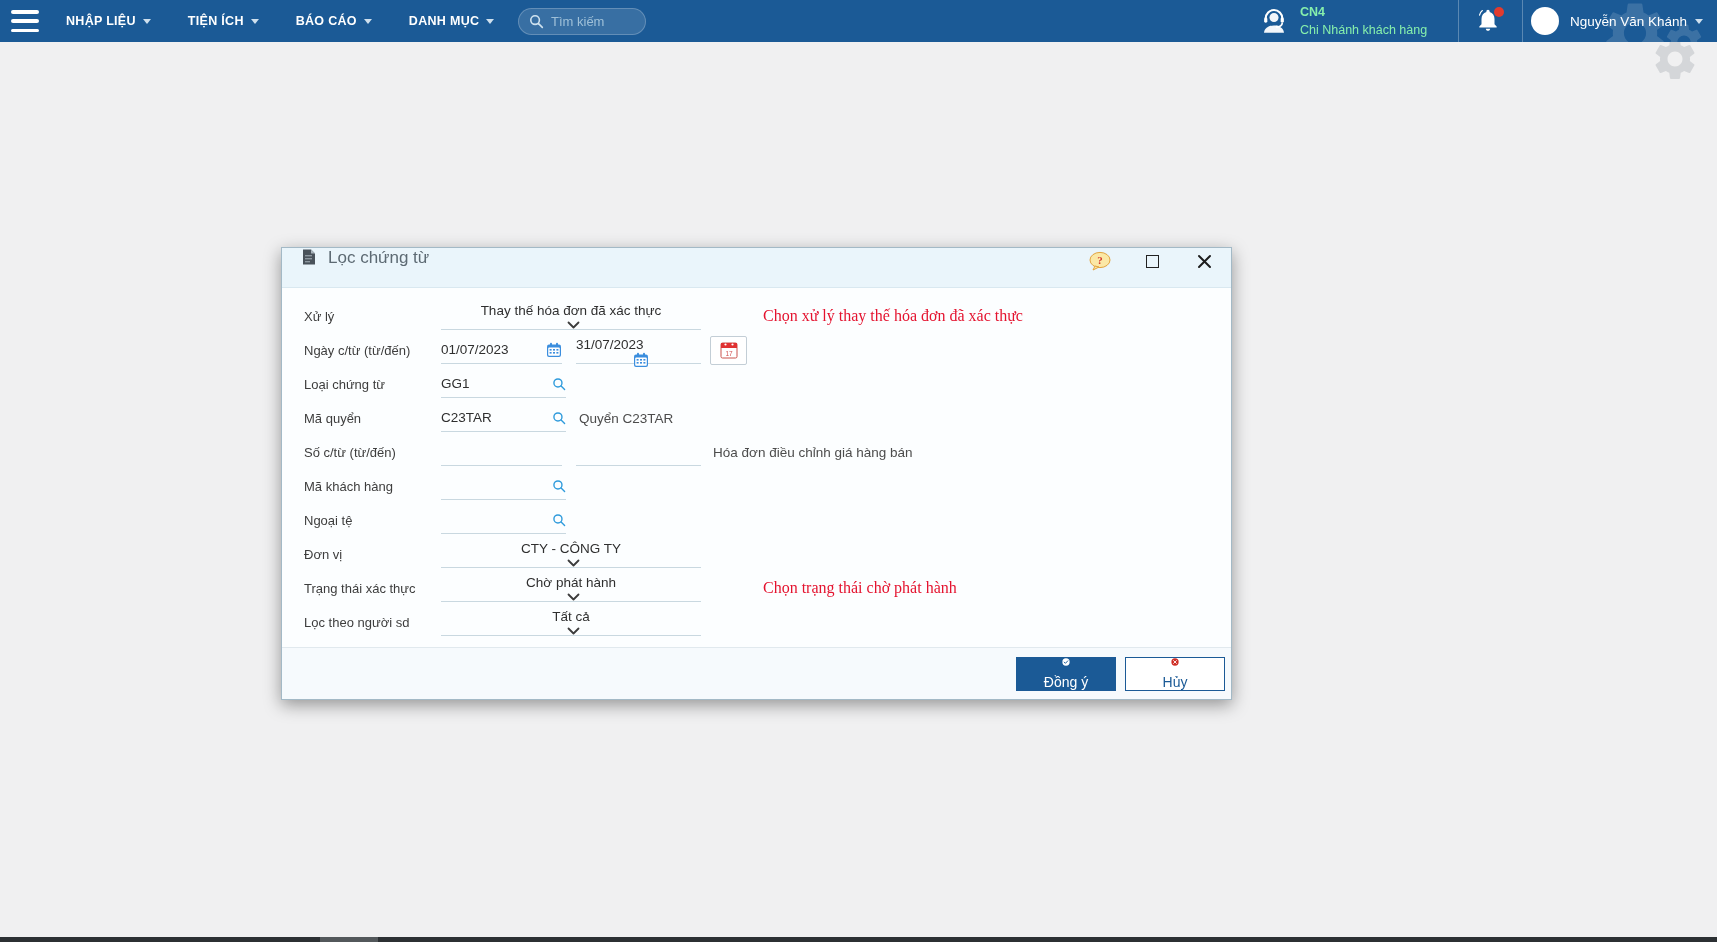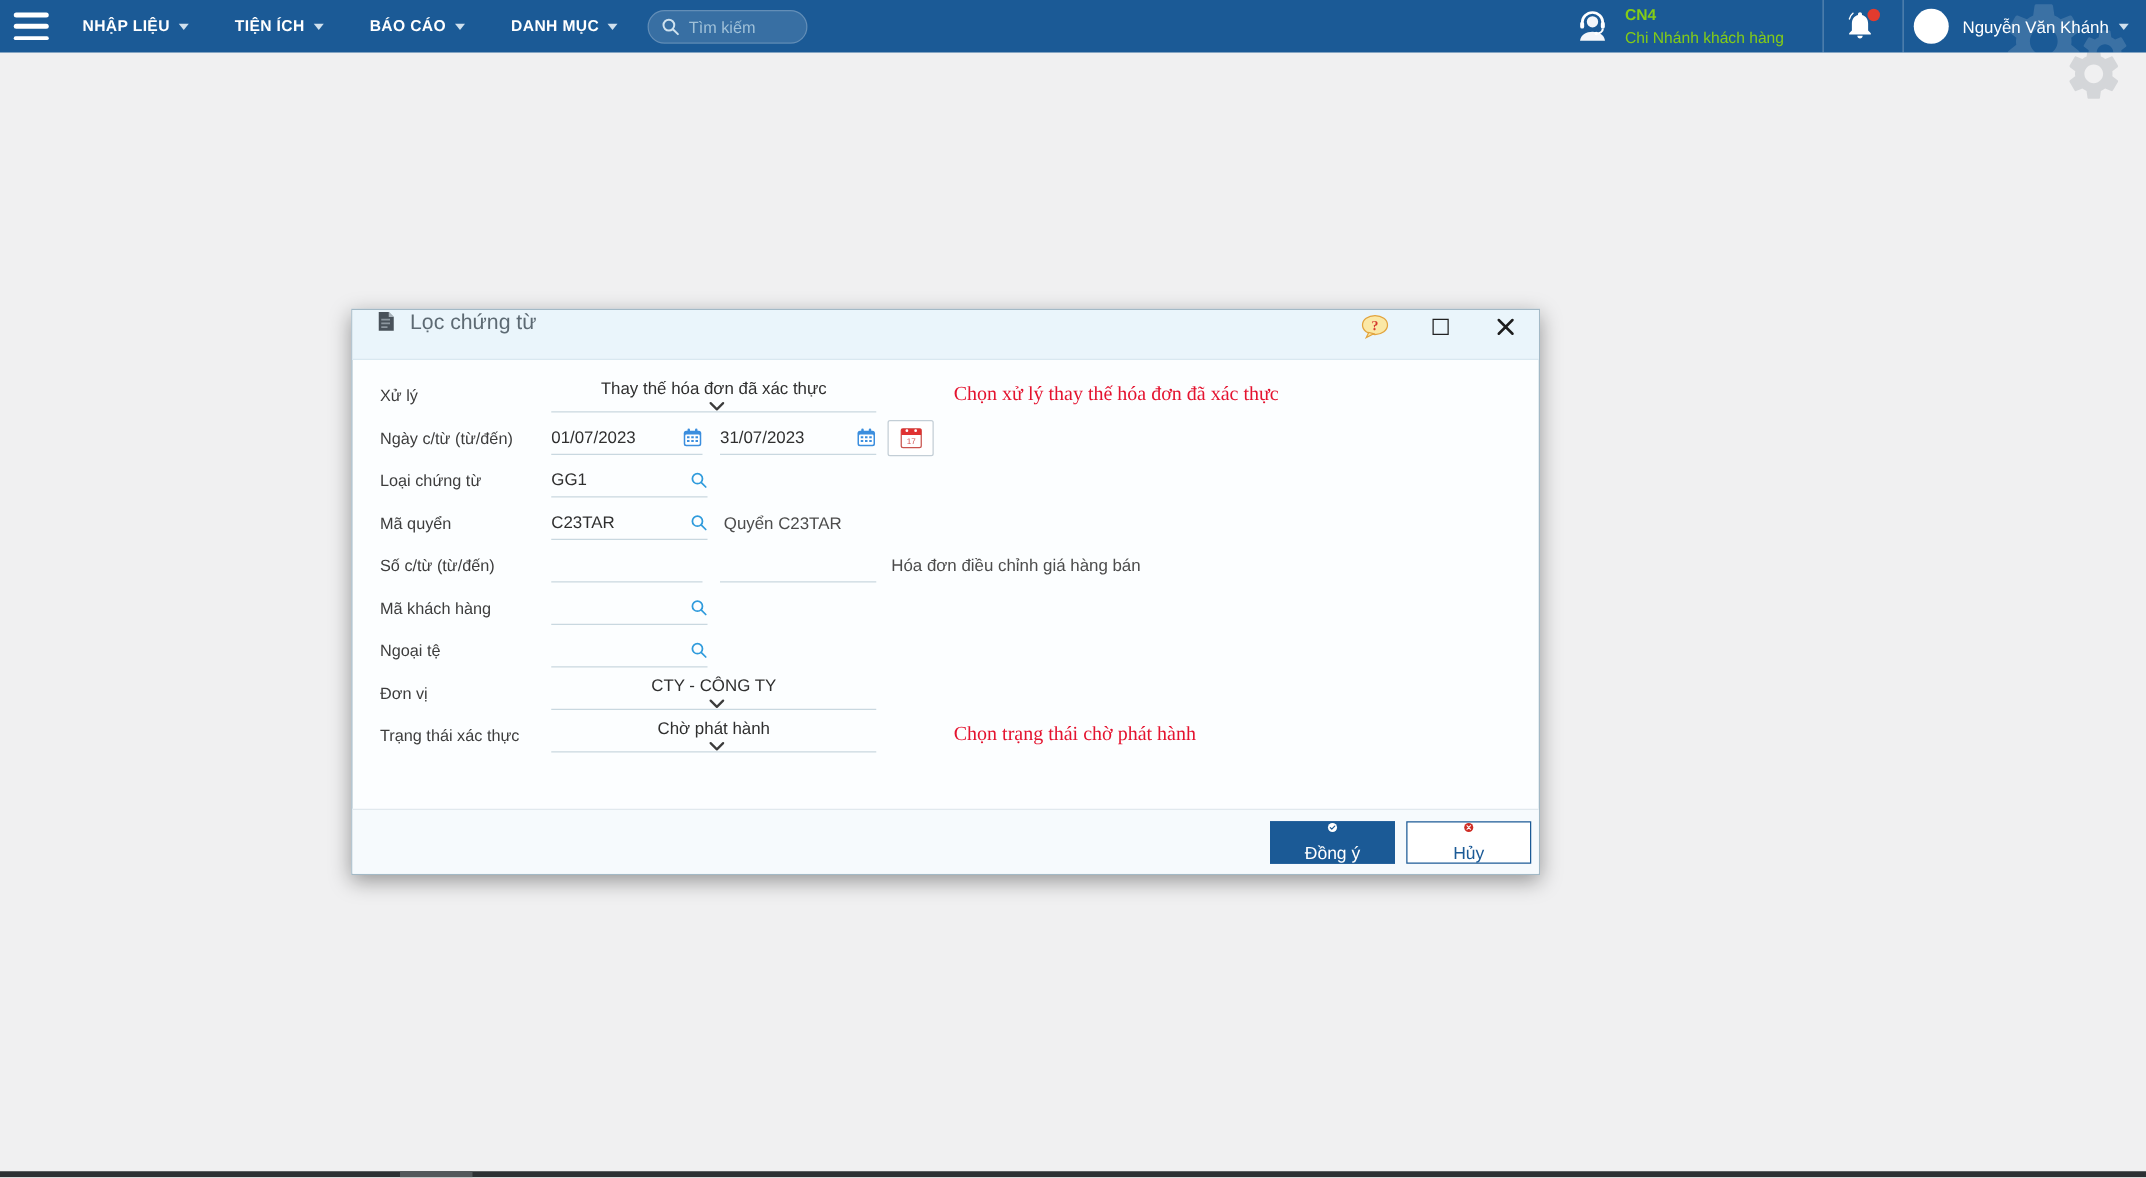--- a/index.html
+++ b/index.html
@@ -11,21 +11,21 @@
   .topbar { position:absolute; top:0; left:0; width:100%; height:42px; background:#1b5a96; overflow:hidden; z-index:5; }
   .hamburger { position:absolute; left:11px; top:10px; width:28px; height:22px; display:flex; flex-direction:column; justify-content:space-between; cursor:pointer; }
   .hamburger span { display:block; height:3.5px; background:#fff; border-radius:2px; }
   .menus { position:absolute; left:66px; top:0; height:42px; display:flex; align-items:center; gap:37px; }
   .menu-item { display:flex; align-items:center; gap:7px; color:#fff; font-size:12.5px; font-weight:bold; letter-spacing:.3px; cursor:pointer; white-space:nowrap; }
   .caret { width:0; height:0; border-left:4px solid transparent; border-right:4px solid transparent; border-top:5px solid #cfe0ee; }
   .searchbox { position:absolute; left:518px; top:8px; width:128px; height:27px; border-radius:14px; background:rgba(255,255,255,.13); border:1px solid rgba(255,255,255,.22); display:flex; align-items:center; padding:0 10px; gap:7px; }
   .searchbox input { flex:1; min-width:0; background:transparent; border:none; outline:none; color:#e8f2fa; font-size:13px; font-family:inherit; }
   .searchbox input::placeholder { color:#9fc0d8; }
   .headset { position:absolute; left:1258px; top:6px; }
-  .branch { position:absolute; left:1300px; top:3px; color:#84cc16; line-height:18px; cursor:pointer; }
+  .branch { position:absolute; left:1300px; top:3px; color:#86efac; line-height:18px; cursor:pointer; }
   .branch-code { font-size:12.5px; font-weight:bold; }
   .branch-name { font-size:12.5px; }
   .vdiv { position:absolute; top:0; width:1px; height:42px; background:rgba(255,255,255,.28); }
   .bellwrap { position:absolute; left:1475px; top:7px; width:30px; height:30px; cursor:pointer; }
   .bell-dot { position:absolute; right:1px; top:0; width:10px; height:10px; border-radius:50%; background:#e23b2e; }
   .avatar { position:absolute; left:1531px; top:7px; width:28px; height:28px; border-radius:50%; background:#fff; cursor:pointer; }
   .username { position:absolute; left:1570px; top:0; height:42px; display:flex; align-items:center; gap:8px; color:#fff; font-size:13.5px; cursor:pointer; }
   .gear { position:absolute; color:rgba(255,255,255,.14); }
   .gear-below { position:absolute; left:1650px; top:34px; color:rgba(90,100,110,.18); z-index:1; }
 
@@ -39,21 +39,21 @@
 
   .modal-body { flex:1; padding-top:11px; }
   .frow { position:relative; height:34px; display:flex; align-items:center; padding-left:22px; }
   .flabel { width:137px; flex:none; font-size:13px; color:#3d3d3d; }
   .fld { position:relative; height:27px; border-bottom:1px solid #c9d8e0; display:flex; align-items:center; }
   .fld input { width:100%; border:none; outline:none; background:transparent; font-size:13.5px; color:#2f2f2f; font-family:inherit; padding:0; }
   .fld .val { flex:1; font-size:13.5px; color:#2f2f2f; white-space:nowrap; overflow:hidden; }
   .w-wide { width:260px; justify-content:space-between;flex-direction:column; }
   .w-short { width:125px; }
   .w-date1 { width:121px; }
-  .w-date2 { width:125px; margin-left:14px; }
+  .w-date2 { width:125px; margin-left:14px;flex-direction:column; }
   .fld .tail-ic { flex:none; margin-left:4px; }
   .calbtn { margin-left:9px; width:37px; height:29px; background:#fff; border:1px solid #c3ced6; border-radius:2px; display:flex; align-items:center; justify-content:center; cursor:pointer; }
   .note { margin-left:13px; font-size:13.5px; color:#4c4c4c; white-space:nowrap; }
   .annot { position:absolute; left:481px; top:50%; transform:translateY(-50%); font-family:"Liberation Serif", serif; font-size:16px; color:#e4132f; white-space:nowrap; }
 
   .modal-footer { height:52px; flex:none; background:#f6fafd; border-top:1px solid #e1e9ee; display:flex; align-items:center; justify-content:flex-end; padding-right:6px; gap:9px; }
   .btn { height:34px; display:flex; align-items:center; justify-content:center; gap:8px; font-size:14px; cursor:pointer; font-family:inherit;flex-direction:column; }
   .btn-ok { width:100px; background:#1b5a96; border:1px solid #1b5a96; color:#fff; }
   .btn-cancel { width:100px; background:#fff; border:1px solid #1b5a96; color:#1b5a96; }
 
@@ -297,20 +297,29 @@
         <div class="flabel">Trạng thái xác thực</div>
         <div class="fld w-wide">
           <span class="val">Chờ phát hành</span>
           <svg class="tail-ic" width="13" height="8" viewBox="0 0 13 8">
               <path d="M1.5 1.5l5 5 5-5" fill="none" stroke="#3c3c3c" stroke-width="1.8" stroke-linecap="round" stroke-linejoin="round"></path>
             </svg>
         </div>
         <div class="annot">Chọn trạng thái chờ phát hành</div>
       </div>
 
+      <div class="frow">
+        <div class="flabel">Lọc theo người sd</div>
+        <div class="fld w-wide">
+          <span class="val">Tất cả</span>
+          <svg class="tail-ic" width="13" height="8" viewBox="0 0 13 8">
+              <path d="M1.5 1.5l5 5 5-5" fill="none" stroke="#3c3c3c" stroke-width="1.8" stroke-linecap="round" stroke-linejoin="round"></path>
+            </svg>
+        </div>
+      </div>
 
     </div>
 
     <div class="modal-footer">
       <button class="btn btn-ok">
         <svg width="18" height="18" viewBox="0 0 18 18">
             <circle cx="9" cy="9" r="8.2" fill="#fff"></circle>
             <path d="M5 9.3l2.7 2.7 5.3-5.6" fill="none" stroke="#1b5a96" stroke-width="2.2" stroke-linecap="round" stroke-linejoin="round"></path>
           </svg>
         <span>Đồng ý</span>

